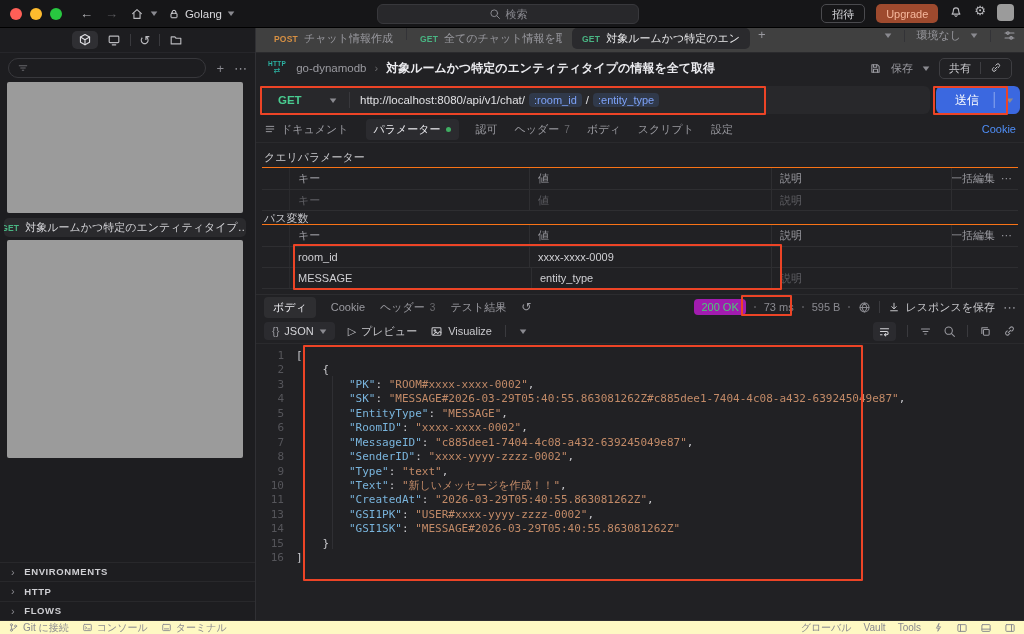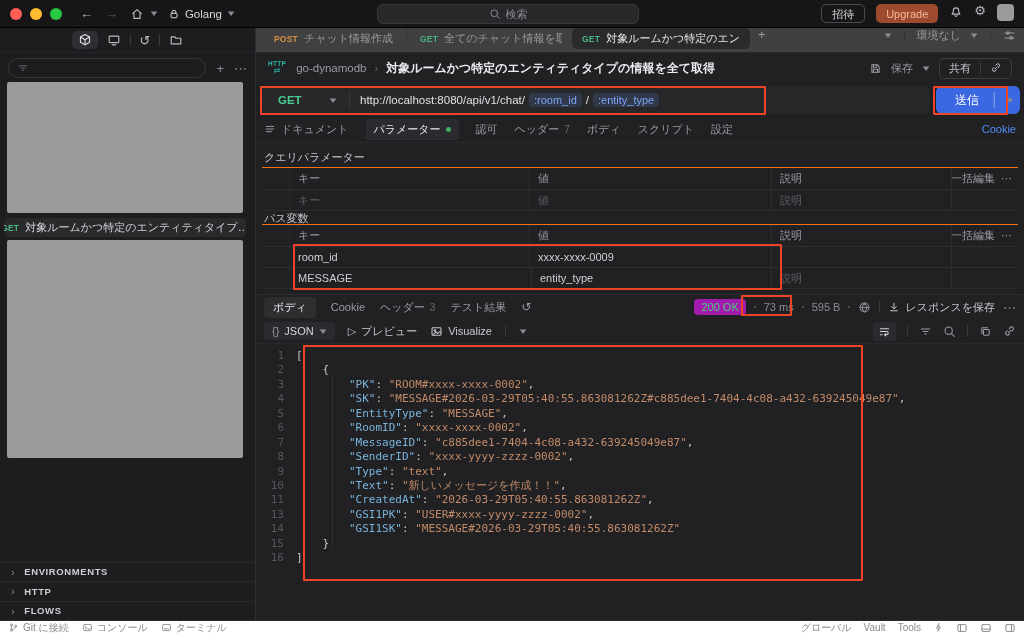--- a/index.html
+++ b/index.html
@@ -107,21 +107,21 @@
 .rtb-right{margin-left:auto;display:flex;align-items:center;gap:11px;color:#9a9aa0}
 .tool-pill{background:#2b2b2f;border-radius:4px;padding:3px 5px;color:#d4d4d8;display:inline-flex}
 
 .code{position:absolute;top:316px;left:0;width:768px;height:276px;padding-top:5px;font-family:"DejaVu Sans Mono","Liberation Mono",monospace;font-size:11px;overflow:hidden}
 .cl{display:flex;line-height:14.45px;height:14.45px}
 .ln{width:28px;text-align:right;margin-right:12px;color:#55555a;flex:none}
 .ct{white-space:pre}
 .ct .pun{color:#c8c8cc}.ct .key{color:#79b4dc}.ct .str{color:#c28a67}.ct .sp{color:#c8c8cc}
 .indent-guide{position:absolute;width:1px;background:#2f2f33}
 
-.statusbar{position:absolute;left:0;top:620px;width:1024px;height:14px;background:#ffffff;border-top:1px solid #2c2c2f;display:flex;align-items:center;padding:0 8px;gap:13px;color:#8a8a90;font-size:10px}
+.statusbar{position:absolute;left:0;top:620px;width:1024px;height:14px;background:#fef9c3;border-top:1px solid #2c2c2f;display:flex;align-items:center;padding:0 8px;gap:13px;color:#8a8a90;font-size:10px}
 .sb-it{display:flex;align-items:center;gap:4px;white-space:nowrap}
 .sb-rt{margin-left:auto;display:flex;align-items:center;gap:12px}
 
 .annot{position:absolute;border:2px solid #ed4426;pointer-events:none;border-radius:1px}
 </style>
 </head>
 <body>
 
 <header class="topbar">
   <div class="traffic">

